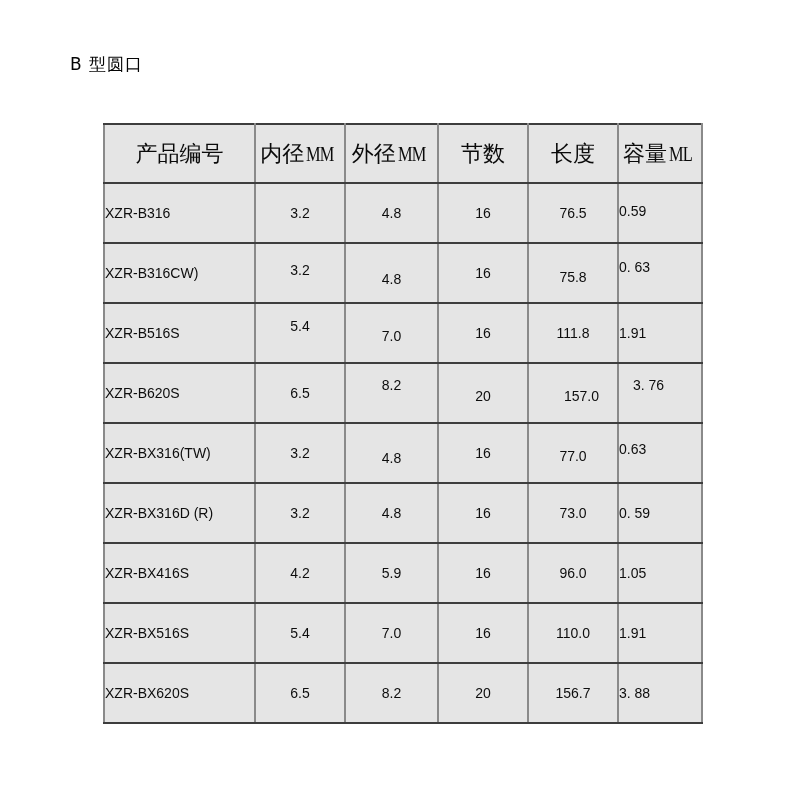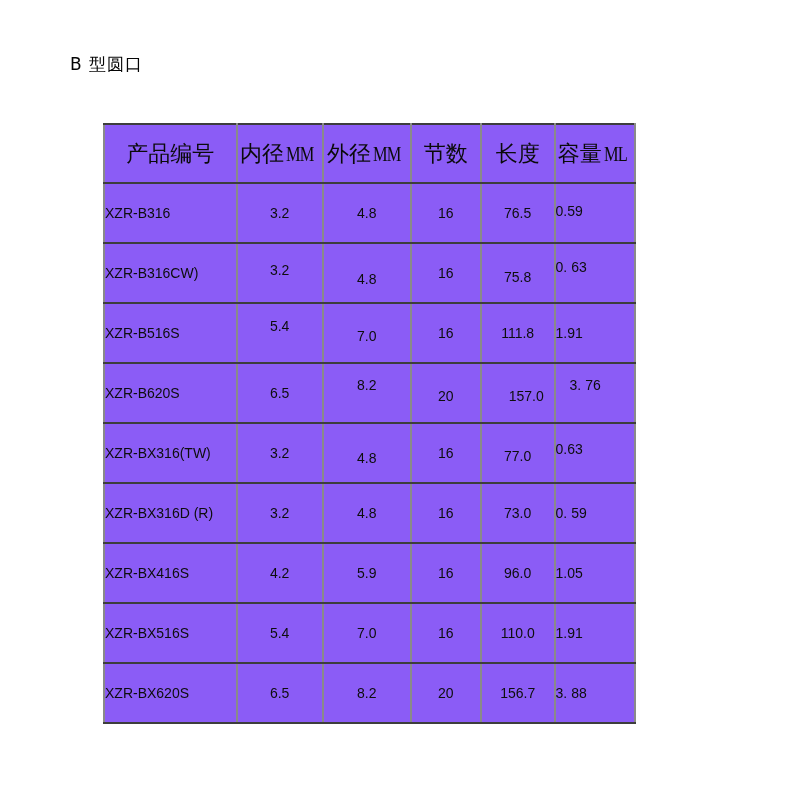--- a/index.html
+++ b/index.html
@@ -2,21 +2,21 @@
 <html><head>
 <meta charset="utf-8">
 <style>
   html, body {
     margin: 0;
     padding: 0;
     background: #ffffff;
   }
   .canvas {
     position: relative;
-    width: 636px;
+    width: 703px;
     height: 800px;
     background: #ffffff;
     overflow: hidden;
     font-family: "Liberation Sans", "DejaVu Sans", sans-serif;
     color: #000;
   }
   .doc-title {
     position: absolute;
     left: 70px;
     top: 53px;
@@ -24,21 +24,21 @@
     letter-spacing: 1px;
     color: #050505;
     font-family: "DejaVu Sans", sans-serif;
   }
   table.spec {
     position: absolute;
     left: 103px;
     top: 123px;
     border-collapse: collapse;
     table-layout: fixed;
-    background: #8b5cf6;
+    background: #e5e5e5;
     border: 2px solid #161616;
   }
   table.spec th, table.spec td {
     border-top: 2px solid #3d3d3d;
     border-bottom: 2px solid #3d3d3d;
     border-left: 2px solid #8a8a8a;
     border-right: 2px solid #8a8a8a;
     padding: 0;
     vertical-align: middle;
     overflow: hidden;

